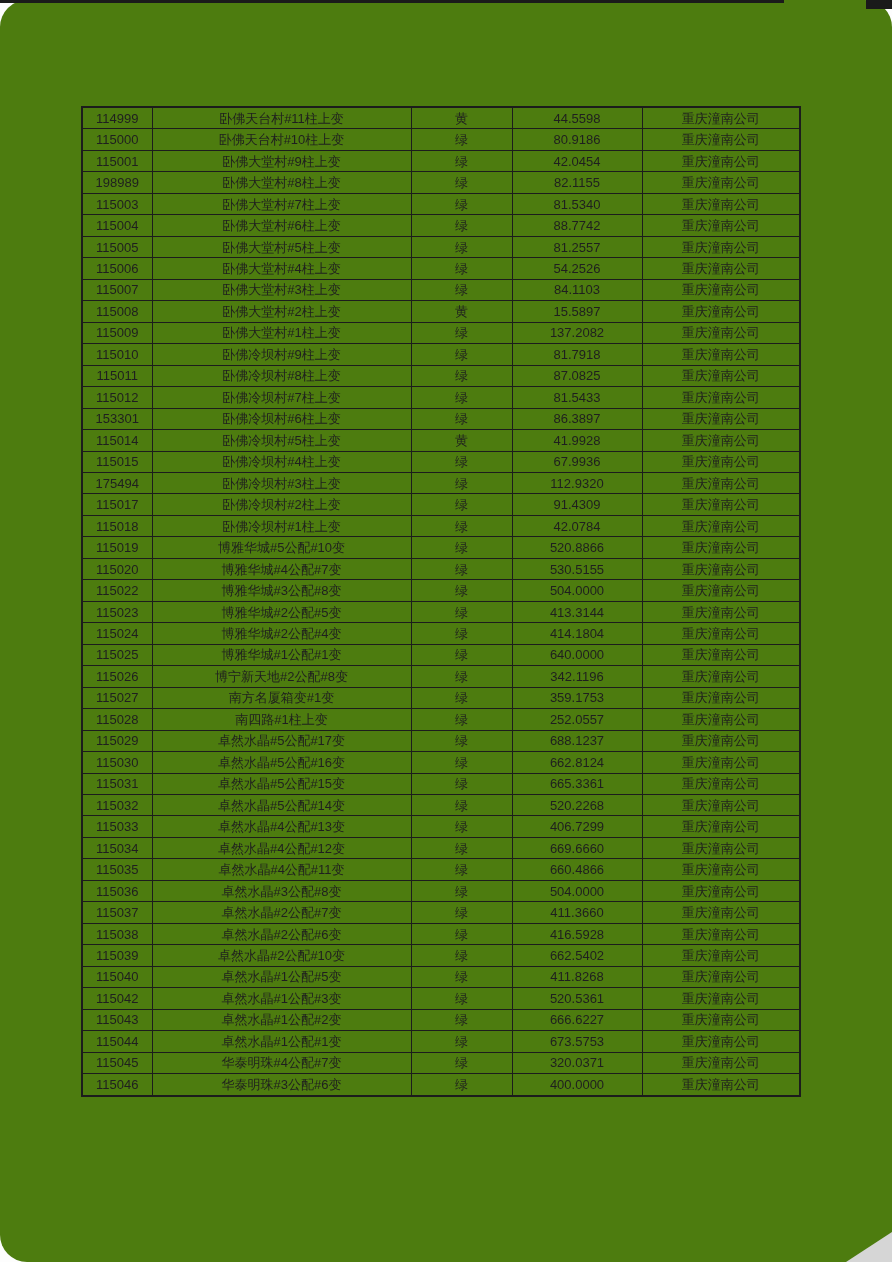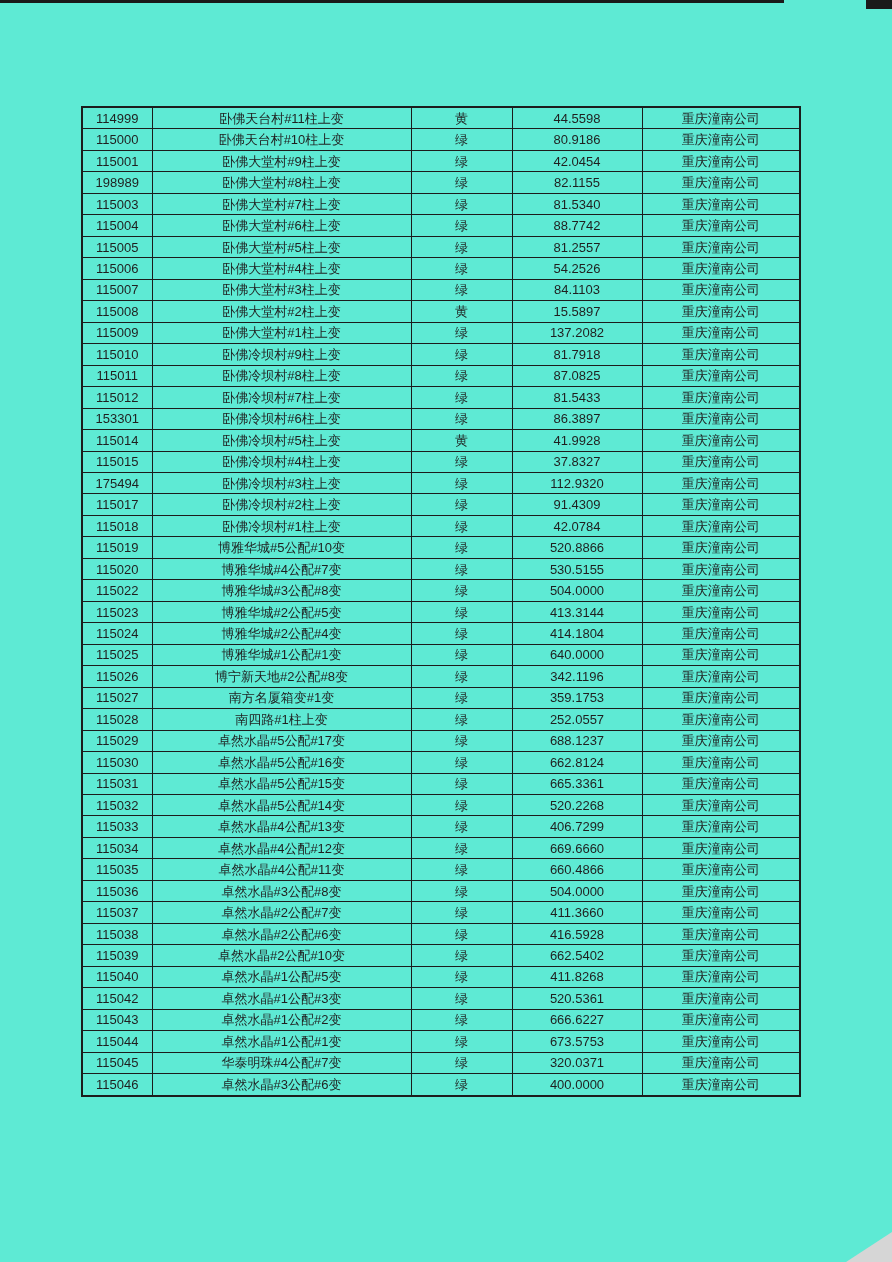--- a/index.html
+++ b/index.html
@@ -10,21 +10,22 @@
     width: 892px;
     height: 1262px;
     background: #fdfdfd;
     position: relative;
     overflow: hidden;
     font-family: "Liberation Sans", "DejaVu Sans", sans-serif;
   }
   .page {
     position: absolute;
     inset: 0;
-    background: #5eead4;
+    background: #4d7c0f;
+    border-radius: 27px;
   }
   .top-edge-line {
     position: absolute;
     top: 0;
     left: 0;
     width: 784px;
     height: 3px;
     background: #1a1a1a;
   }
   .top-right-mark {
@@ -197,21 +198,21 @@
           <td>115014</td>
           <td>卧佛冷坝村#5柱上变</td>
           <td>黄</td>
           <td>41.9928</td>
           <td>重庆潼南公司</td>
         </tr>
         <tr>
           <td>115015</td>
           <td>卧佛冷坝村#4柱上变</td>
           <td>绿</td>
-          <td>37.8327</td>
+          <td>67.9936</td>
           <td>重庆潼南公司</td>
         </tr>
         <tr>
           <td>175494</td>
           <td>卧佛冷坝村#3柱上变</td>
           <td>绿</td>
           <td>112.9320</td>
           <td>重庆潼南公司</td>
         </tr>
         <tr>
@@ -398,20 +399,20 @@
         </tr>
         <tr>
           <td>115045</td>
           <td>华泰明珠#4公配#7变</td>
           <td>绿</td>
           <td>320.0371</td>
           <td>重庆潼南公司</td>
         </tr>
         <tr>
           <td>115046</td>
-          <td>卓然水晶#3公配#6变</td>
+          <td>华泰明珠#3公配#6变</td>
           <td>绿</td>
           <td>400.0000</td>
           <td>重庆潼南公司</td>
         </tr>
       </tbody>
   </table>
 </div>
 
 </body></html>

